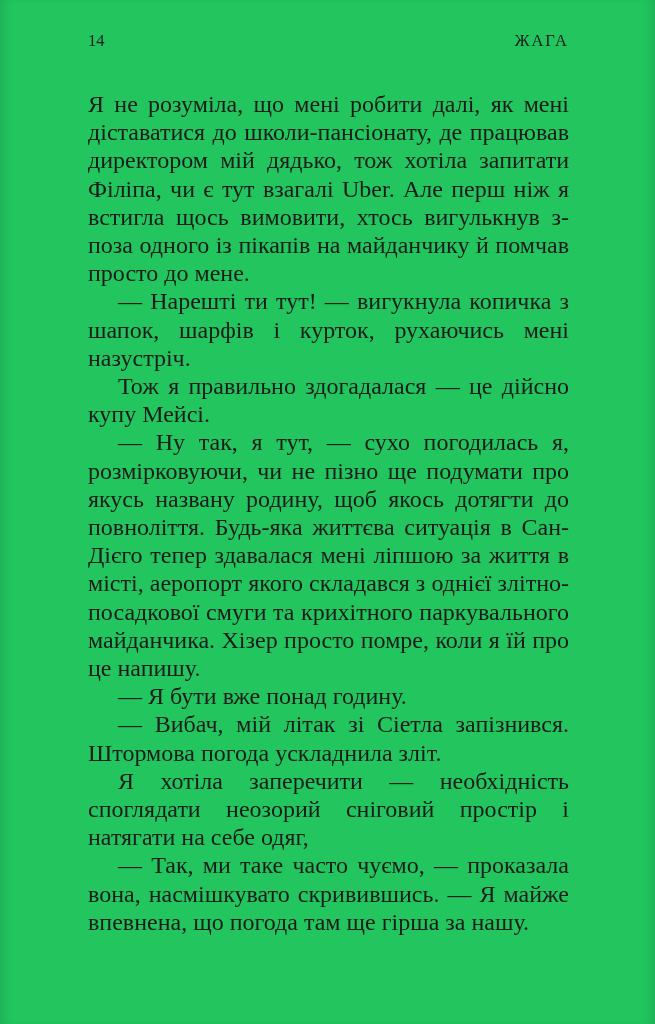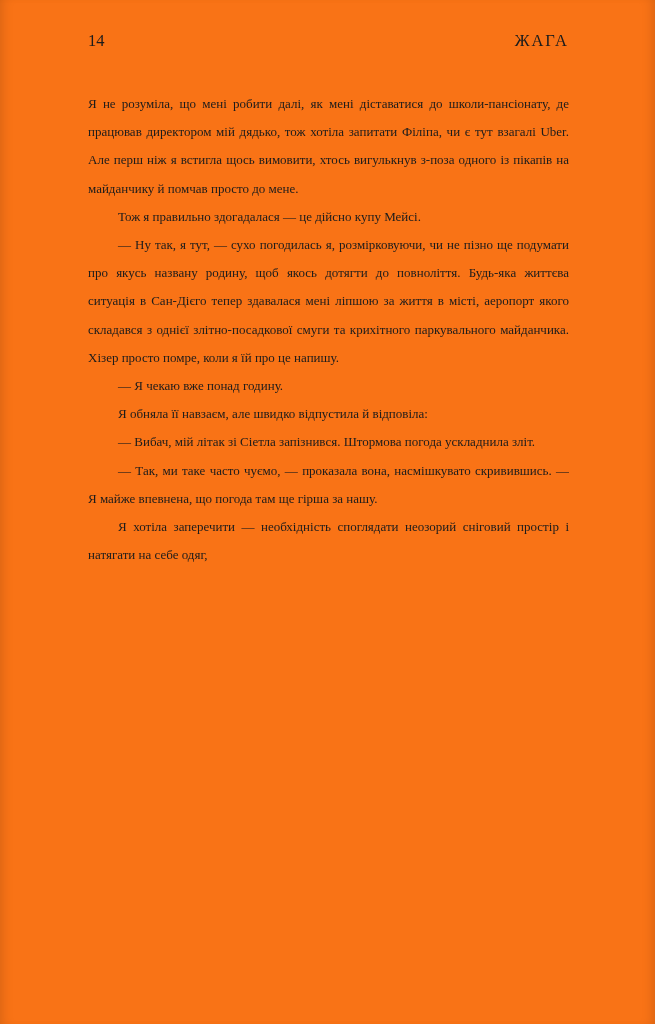--- a/index.html
+++ b/index.html
@@ -5,21 +5,21 @@
   html, body {
     margin: 0;
     padding: 0;
     background: #e9e9e9;
   }
   .book-page {
     position: relative;
     width: 655px;
     height: 1024px;
     margin: 0 auto;
-    background: #f97316;
+    background: #22c55e;
     overflow: hidden;
     box-shadow:
       inset 10px 0 14px -10px rgba(0,0,0,0.18),
       inset -10px 0 14px -10px rgba(0,0,0,0.18);
     font-family: "Liberation Serif", "DejaVu Serif", serif;
     color: #1c1c1c;
   }
   .page-header {
     position: absolute;
     top: 30px;
@@ -41,21 +41,21 @@
     top: 0;
     text-align: right;
     letter-spacing: 2px;
   }
   .page-body {
     position: absolute;
     top: 90px;
     left: 88px;
     right: 86px;
     bottom: 40px;
-    font-size: 13px;
+    font-size: 24px;
     line-height: 28.2px;
     text-align: justify;
     overflow: hidden;
   }
   .para {
     margin: 0;
     padding: 0;
     text-indent: 30px;
     hyphens: auto;
     -webkit-hyphens: auto;
@@ -69,22 +69,22 @@
 
 <div class="book-page">
 
   <header class="page-header">
     <span class="page-number">14</span>
     <span class="running-title">ЖАГА</span>
   </header>
 
   <main class="page-body">
     <p class="para no-indent">Я не розуміла, що мені робити далі, як мені діставатися до школи-пансіонату, де працював директором мій дядько, тож хотіла запитати Філіпа, чи є тут взагалі Uber. Але перш ніж я встигла щось вимовити, хтось вигулькнув з-поза одного із пікапів на майданчику й помчав просто до мене.</p>
+    <p class="para">— Нарешті ти тут! — вигукнула копичка з шапок, шарфів і курток, рухаючись мені назустріч.</p>
     <p class="para">Тож я правильно здогадалася — це дійсно купу Мейсі.</p>
     <p class="para">— Ну так, я тут, — сухо погодилась я, розмірковуючи, чи не пізно ще подумати про якусь названу родину, щоб якось дотягти до повноліття. Будь-яка життєва ситуація в Сан-Дієго тепер здавалася мені ліпшою за життя в місті, аеропорт якого складався з однієї злітно-посадкової смуги та крихітного паркувального майданчика. Хізер просто помре, коли я їй про це напишу.</p>
-    <p class="para">— Я чекаю вже понад годину.</p>
-    <p class="para">Я обняла її навзаєм, але швидко відпустила й відповіла:</p>
+    <p class="para">— Я бути вже понад годину.</p>
     <p class="para">— Вибач, мій літак зі Сіетла запізнився. Штормова погода ускладнила зліт.</p>
+    <p class="para">Я хотіла заперечити — необхідність споглядати неозорий сніговий простір і натягати на себе одяг,</p>
     <p class="para">— Так, ми таке часто чуємо, — проказала вона, насмішкувато скривившись. — Я майже впевнена, що погода там ще гірша за нашу.</p>
-    <p class="para">Я хотіла заперечити — необхідність споглядати неозорий сніговий простір і натягати на себе одяг,</p>
   </main>
 
 </div>
 
 </body></html>

